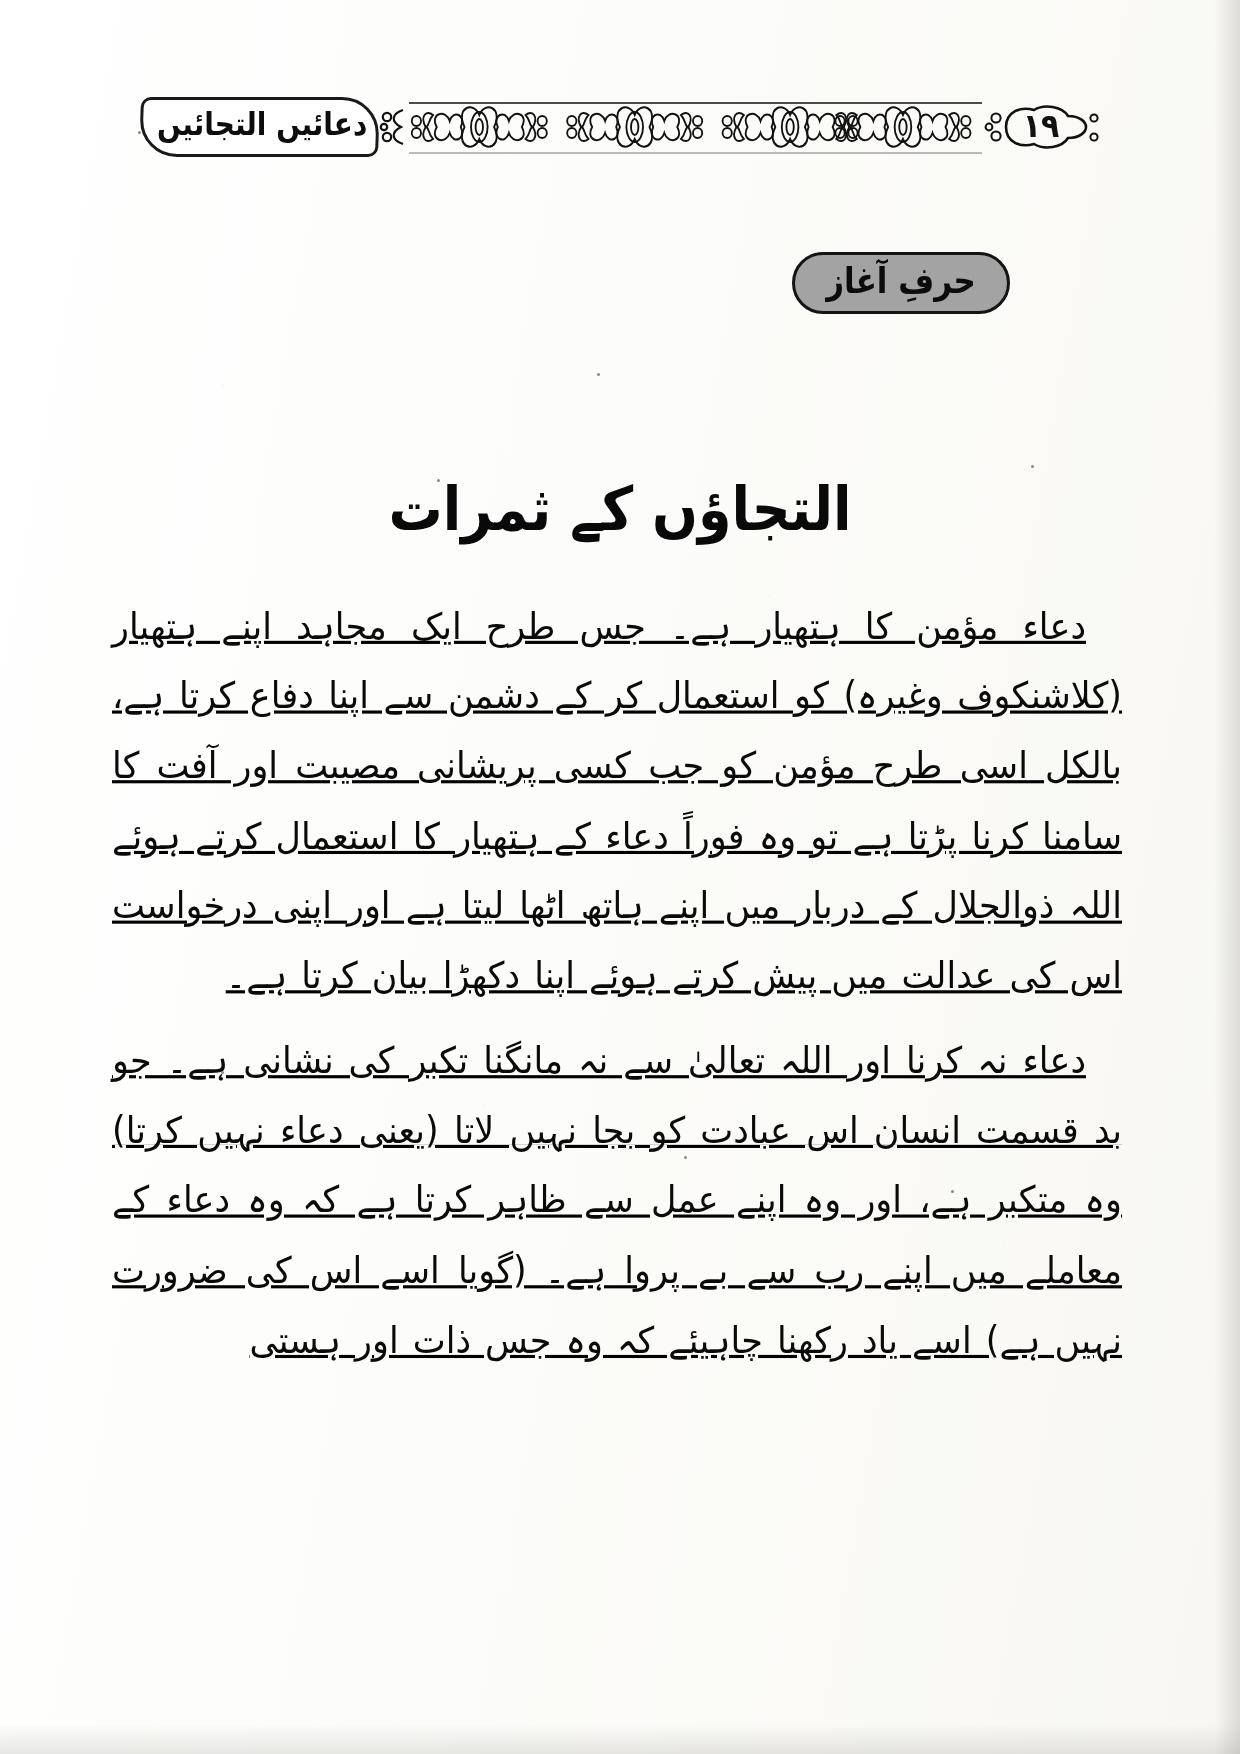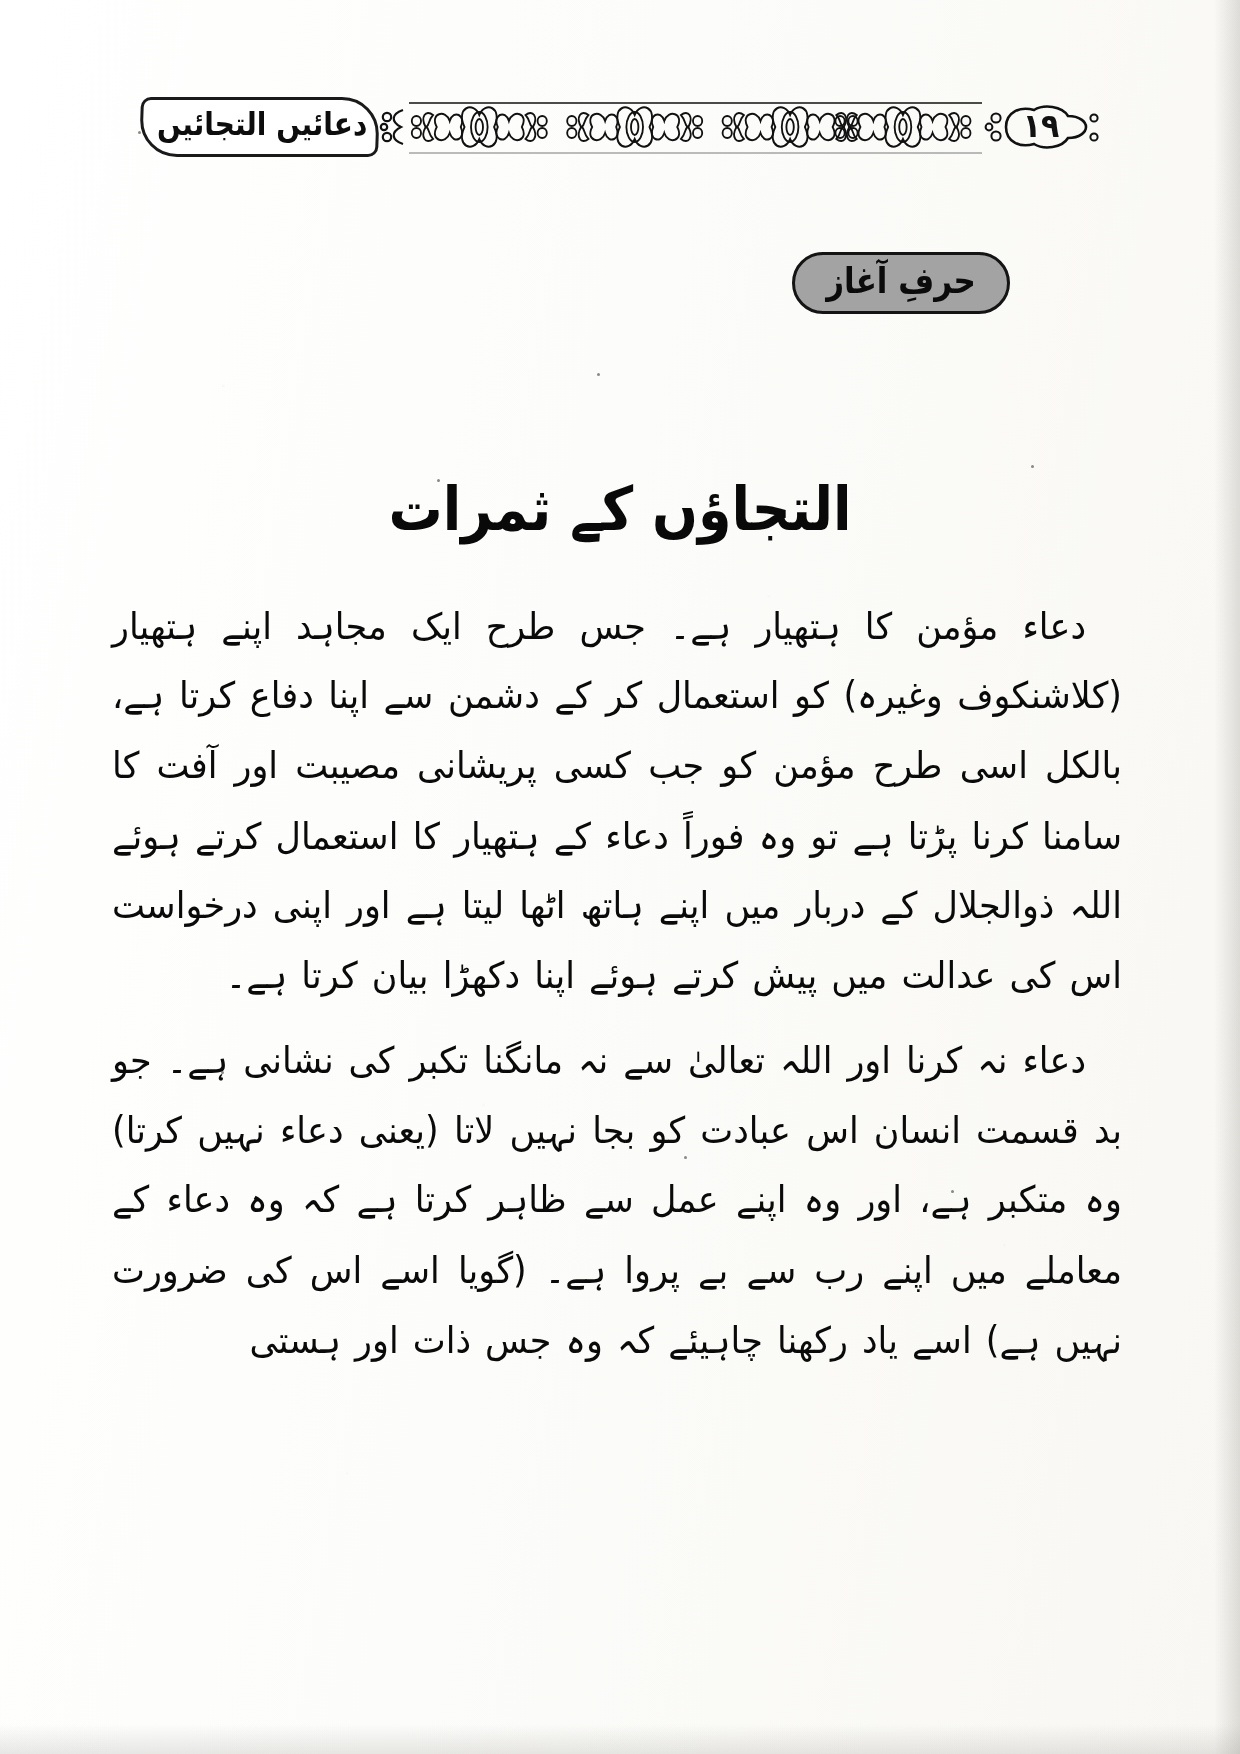--- a/index.html
+++ b/index.html
@@ -163,20 +163,21 @@
     transform: scaleY(1.12);
     letter-spacing: -1px;
   }
 
   
   .body-content {
     position: absolute;
     top: 600px;
     right: 118px;
     left: 112px;
+    text-decoration: underline;
   }
   .para {
     font-size: 35px;
     line-height: 1.92;
     color: #0a0a0a;
     text-align: justify;
     text-align-last: right;
     margin: 0 0 30px 0;
     font-weight: 500;
     letter-spacing: -0.3px;

